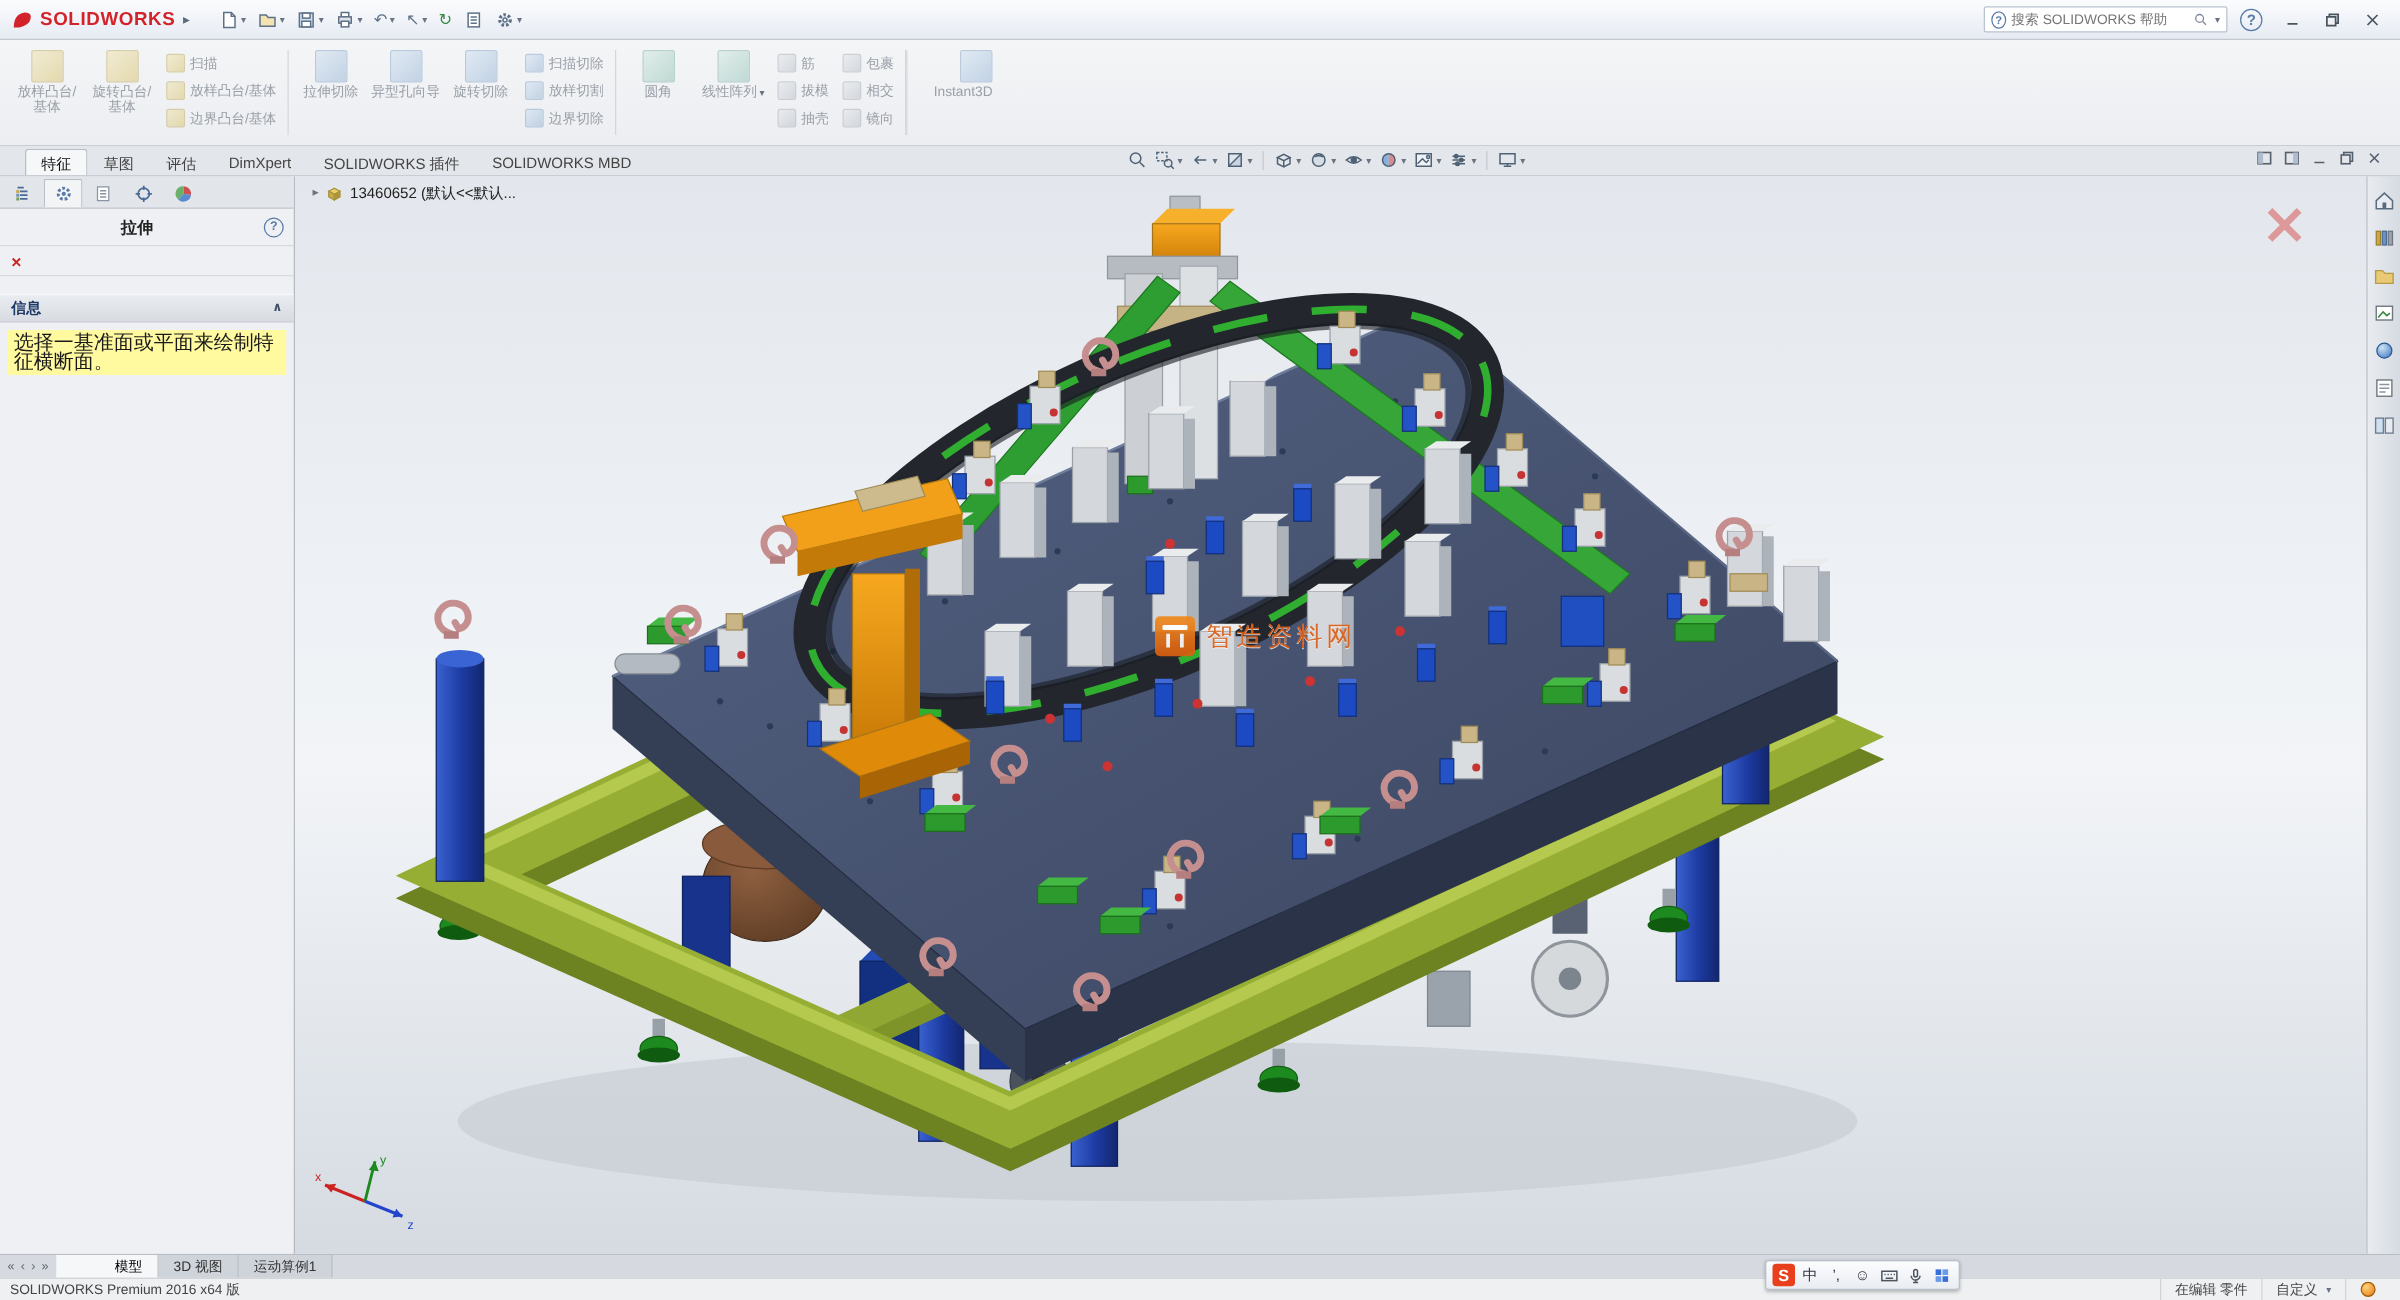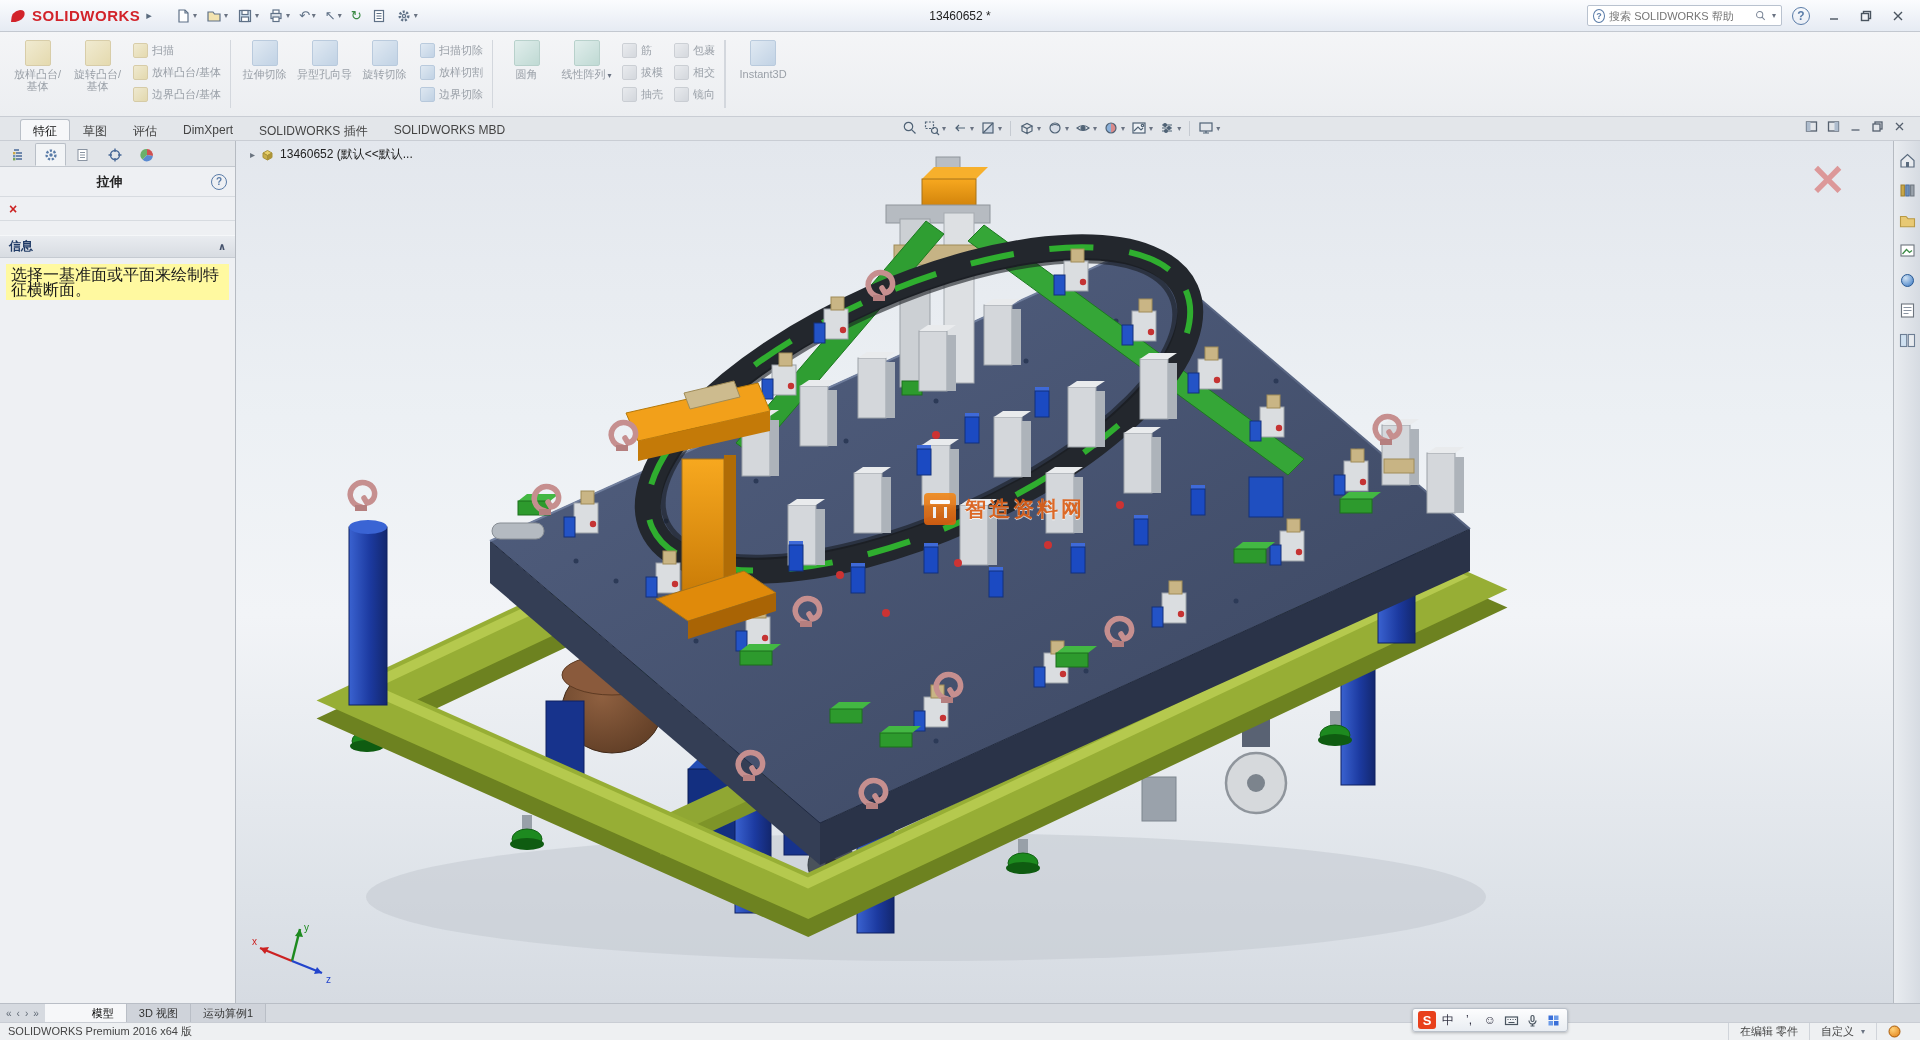--- a/index.html
+++ b/index.html
@@ -77,21 +77,21 @@
   #viewport { flex:1; position:relative; overflow:hidden;
     background:linear-gradient(180deg,#e3e7ed 0%,#ecf0f4 32%,#f2f4f7 55%,#dde2e8 88%,#d6dbe2 100%); }
   .scene { position:absolute; inset:0; width:100%; height:100%; }
   .breadcrumb { position:absolute; left:14px; top:5px; display:flex; align-items:center; gap:6px; font-size:12px; color:#222; }
   .bc-arrow { color:#6a7480; font-size:10px; }
   .confirm-x { position:absolute; right:46px; top:14px; font-size:46px; font-weight:bold; color:#dc9090; opacity:.9; line-height:1; font-family:"DejaVu Sans",sans-serif; }
   .watermark { position:absolute; left:688px; top:352px; display:flex; align-items:center; gap:9px; opacity:.92; }
   .wm-logo { width:32px; height:32px; background:linear-gradient(#f08a1d,#d95f10); border-radius:4px; position:relative; flex:none; }
   .wm-logo::before { content:""; position:absolute; left:6px; right:6px; top:7px; height:4px; background:#fff; border-radius:1px; }
   .wm-logo::after { content:""; position:absolute; left:9px; right:9px; top:14px; height:11px; border-left:3px solid #fff; border-right:3px solid #fff; }
-  .wm-text { font-size:21px; font-weight:bold; color:#dd5f17; letter-spacing:3px; text-shadow:0 1px 0 rgba(255,255,255,.8); }
+  .wm-text { font-size:21px; font-weight:normal; color:#dd5f17; letter-spacing:3px; text-shadow:0 1px 0 rgba(255,255,255,.8); }
   .triad { position:absolute; left:10px; bottom:16px; }
 
   
   #taskpane { width:27px; background:linear-gradient(90deg,#e9ecf0,#d6dbe2); border-left:1px solid #b6bbc2; display:flex; flex-direction:column; align-items:center; padding-top:10px; gap:11px; flex:none; }
   .tp-icon { width:19px; height:19px; }
 
   
   #bottomtabs { height:19px; background:#d6dae0; border-top:1px solid #b9bec6; display:flex; align-items:stretch; font-size:11px; }
   .nav-btns { display:flex; align-items:center; color:#5f6974; padding:0 6px; gap:5px; font-size:10px; }
   .btab { padding:0 12px; display:flex; align-items:center; color:#333; background:#cfd3da; border-right:1px solid #b9bec6; }
@@ -169,21 +169,20 @@
       </span>
     <span class="qat-btn">
         <svg viewBox="0 0 16 16">
           <circle cx="8" cy="8" r="4.2" stroke-dasharray="2 1.6" stroke-width="2.6"></circle>
           <circle cx="8" cy="8" r="1.6"></circle>
         </svg>
         <span class="car">▾</span>
       </span>
   </div>
 
-  <div class="title-center">13460652 *</div>
 
   <div class="tb-right">
     <div class="searchbox">
       <span class="help-q" style="width:14px;height:14px;font-size:9px;">?</span>
       <input readonly="" placeholder="搜索 SOLIDWORKS 帮助" style="">
       <svg viewBox="0 0 14 14">
           <circle cx="6" cy="6" r="4"></circle>
           <path d="M9 9 l3.5 3.5"></path>
         </svg>
       <span class="car">▾</span>
@@ -299,21 +298,21 @@
         </div>
       <div class="rbtn-sm">
           <span class="ric-s ic-g"></span>
           <span>镜向</span>
         </div>
     </div>
   </div>
   <div class="rsep"></div>
   <div class="rsep"></div>
   <div class="rgroup">
-    <div class="rbtn-lg" style="width:64px;">
+    <div class="rbtn-lg" style="width:64px;align-items:flex-end;">
         <span class="ric ic-b"></span>
         <span>Instant3D</span>
       </div>
   </div>
 </div>
 
 <div id="tabband">
   <div class="ctab active">特征</div>
   <div class="ctab">草图</div>
   <div class="ctab">评估</div>

